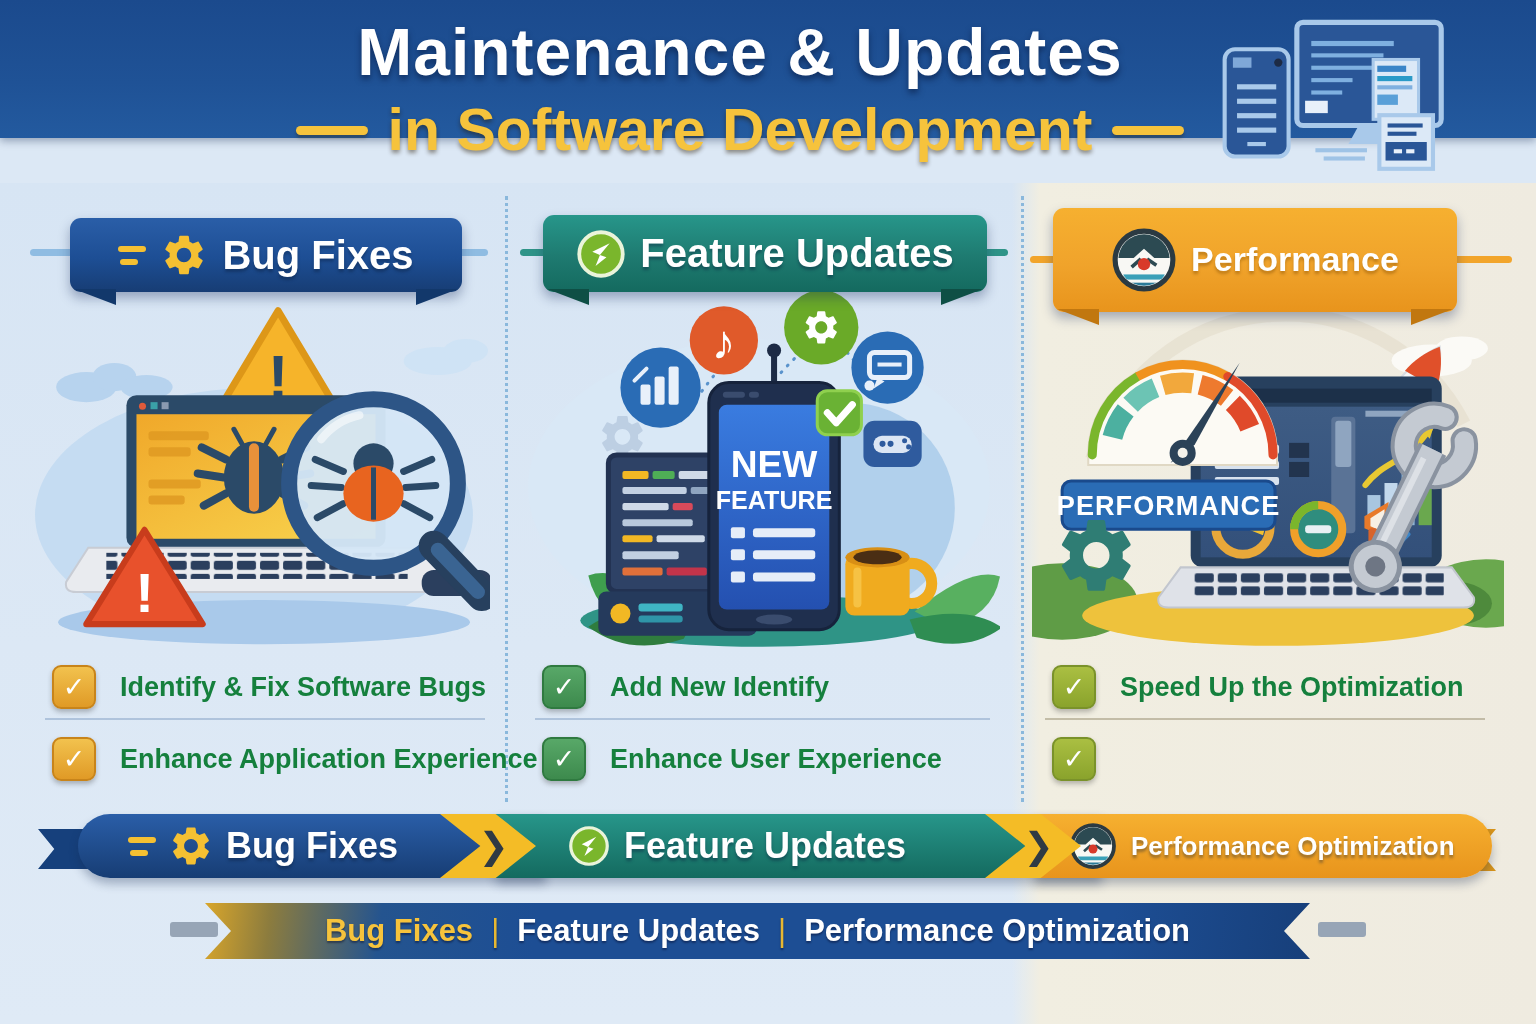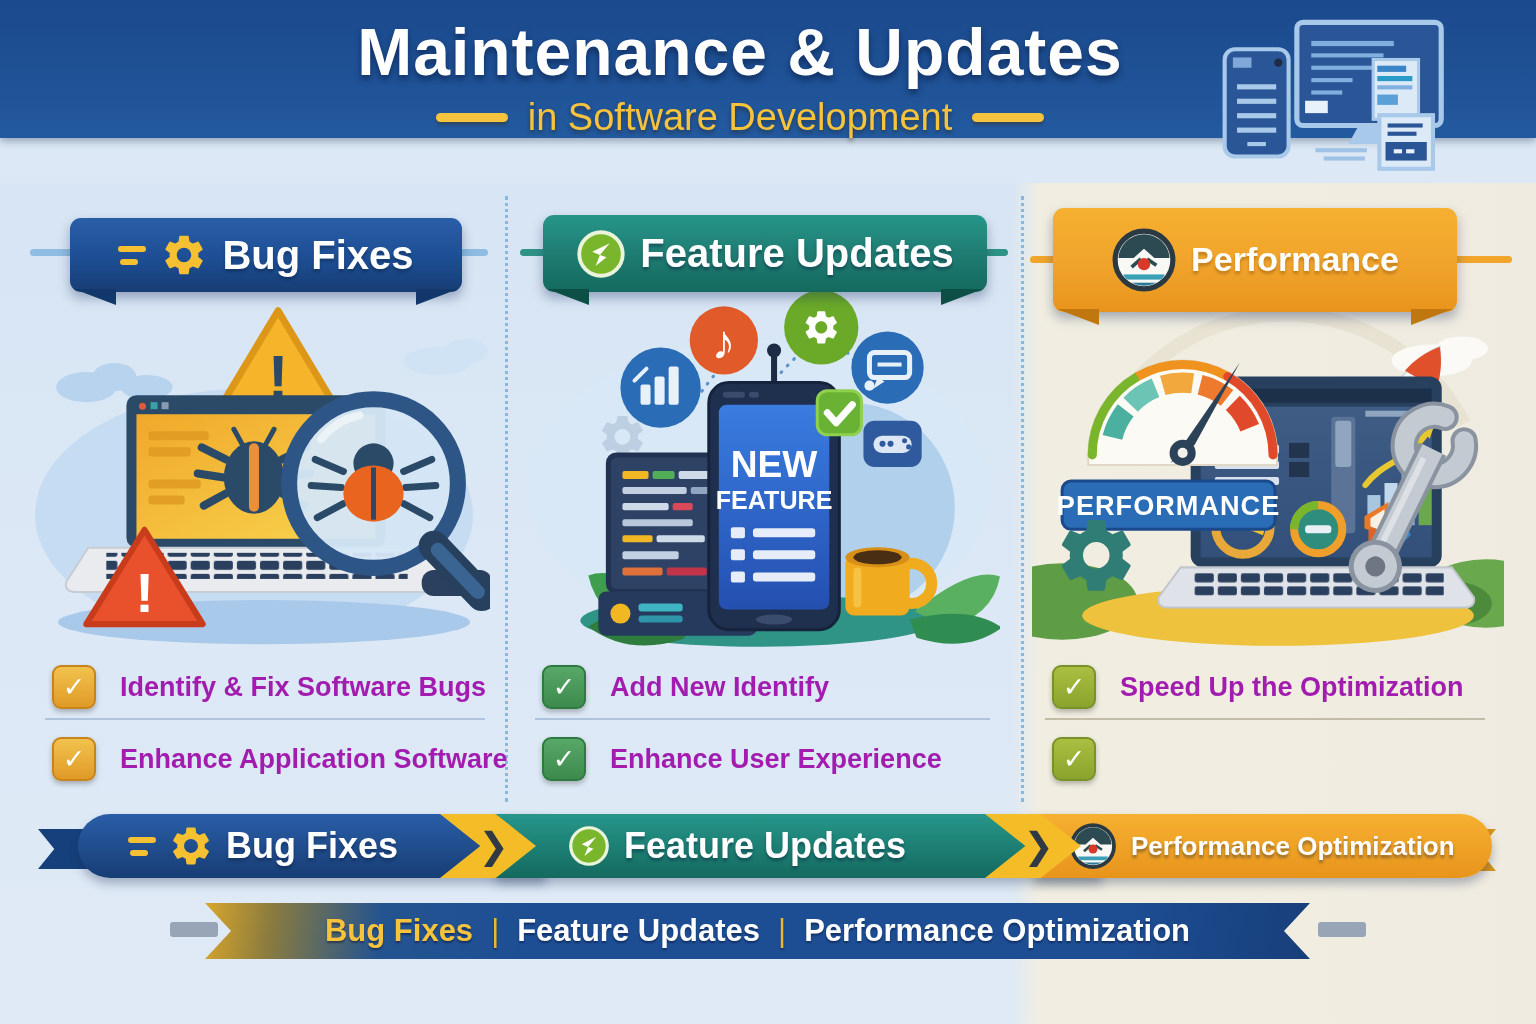--- a/index.html
+++ b/index.html
@@ -18,21 +18,21 @@
 
   
   .header{position:absolute;left:0;top:0;width:1536px;height:138px;
     background:linear-gradient(180deg,#1b4a8d 0%,#1f5296 60%,#235a9f 100%);
     box-shadow:0 3px 8px rgba(10,30,70,.35);}
   .title-wrap{position:absolute;left:0;top:14px;width:1480px;text-align:center;}
   .page-title{margin:0;color:#fff;font-size:66px;font-weight:bold;letter-spacing:1px;
     text-shadow:0 4px 6px rgba(5,20,55,.55);}
   .subtitle-row{margin-top:6px;display:flex;align-items:center;justify-content:center;gap:20px;}
   .subtitle-dash{width:72px;height:9px;border-radius:5px;background:#f6c33c;box-shadow:0 3px 3px rgba(60,40,0,.35);}
-  .page-subtitle{color:#f6c33c;font-size:38px;font-weight:normal;text-shadow:0 3px 4px rgba(40,25,0,.45);}
+  .page-subtitle{color:#f6c33c;font-size:59px;font-weight:bold;text-shadow:0 3px 4px rgba(40,25,0,.45);}
   .devices{position:absolute;left:1185px;top:10px;}
 
   
   .behind-line{position:absolute;height:7px;z-index:2;border-radius:4px;}
   .bl-1{left:30px;top:249px;width:458px;background:#8fbce2;}
   .bl-2{left:520px;top:249px;width:488px;background:#2f9488;}
   .bl-3{left:1030px;top:256px;width:482px;background:#f2a52b;}
   .banner{position:absolute;z-index:3;display:flex;align-items:center;justify-content:center;
     gap:14px;border-radius:11px;box-shadow:0 6px 12px rgba(20,40,90,.35);color:#fff;}
   .banner::before,.banner::after{content:"";position:absolute;bottom:-13px;width:42px;height:16px;background:var(--fold);}
@@ -52,21 +52,21 @@
   .speed-lines i:nth-child(1){width:28px;}
   .speed-lines i:nth-child(2){width:18px;margin-right:8px;}
 
   
   .chk-row{position:absolute;display:flex;align-items:center;gap:24px;height:46px;z-index:2;}
   .chk-box{width:40px;height:40px;border-radius:9px;display:flex;align-items:center;justify-content:center;
     color:#fff;font-size:27px;font-weight:bold;box-shadow:0 3px 5px rgba(40,40,40,.3);}
   .chk-amber{background:linear-gradient(180deg,#f2c24e,#e09a26);border:2px solid #c8841a;}
   .chk-green{background:linear-gradient(180deg,#58a868,#3d8a4d);border:2px solid #2f7a40;}
   .chk-olive{background:linear-gradient(180deg,#aabf42,#8aa32c);border:2px solid #7a922a;}
-  .chk-label{font-size:27px;font-weight:bold;color:#a21caf;}
+  .chk-label{font-size:27px;font-weight:bold;color:#15803d;}
   .chk-div{position:absolute;height:0;border-top:2px solid rgba(120,150,190,.45);z-index:2;}
   .chk-div-3{border-top:2px solid rgba(150,140,110,.5);}
 
   
   .flow-tail{position:absolute;z-index:2;}
   .flow-tail-left{left:38px;top:829px;width:74px;height:40px;background:#16407c;
     clip-path:polygon(0 0,100% 0,100% 100%,0 100%,22% 50%);}
   .flow-tail-right{left:1418px;top:829px;width:78px;height:42px;background:#d8941a;
     clip-path:polygon(0 0,100% 0,78% 50%,100% 100%,0 100%);}
   .flow-seg{position:absolute;top:814px;height:64px;z-index:3;display:flex;align-items:center;
@@ -504,21 +504,21 @@
     </g>
   </svg>
 
   <div class="chk-row" style="left:52px;top:664px">
     <span class="chk-box chk-amber">✓</span>
     <span class="chk-label">Identify &amp; Fix Software Bugs</span>
   </div>
   <div class="chk-div" style="left:45px;top:718px;width:440px"></div>
   <div class="chk-row" style="left:52px;top:736px">
     <span class="chk-box chk-amber">✓</span>
-    <span class="chk-label">Enhance Application Software</span>
+    <span class="chk-label">Enhance Application Experience</span>
   </div>
 
   <div class="chk-row" style="left:542px;top:664px">
     <span class="chk-box chk-green">✓</span>
     <span class="chk-label">Add New Identify</span>
   </div>
   <div class="chk-div" style="left:535px;top:718px;width:455px"></div>
   <div class="chk-row" style="left:542px;top:736px">
     <span class="chk-box chk-green">✓</span>
     <span class="chk-label">Enhance User Experience</span>

